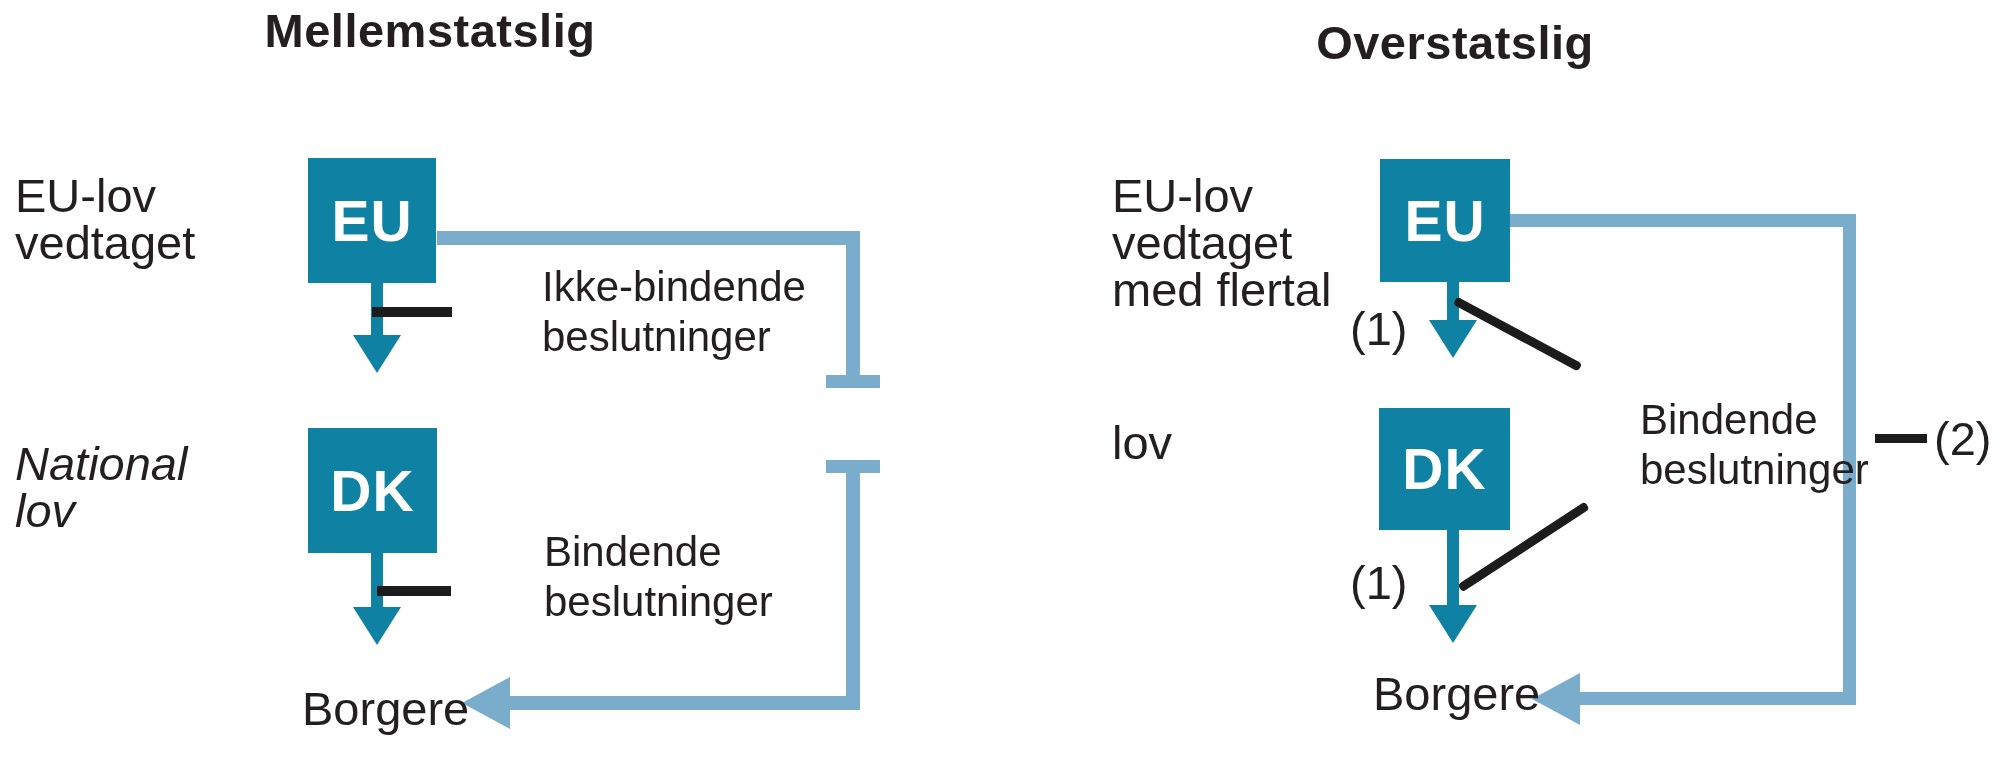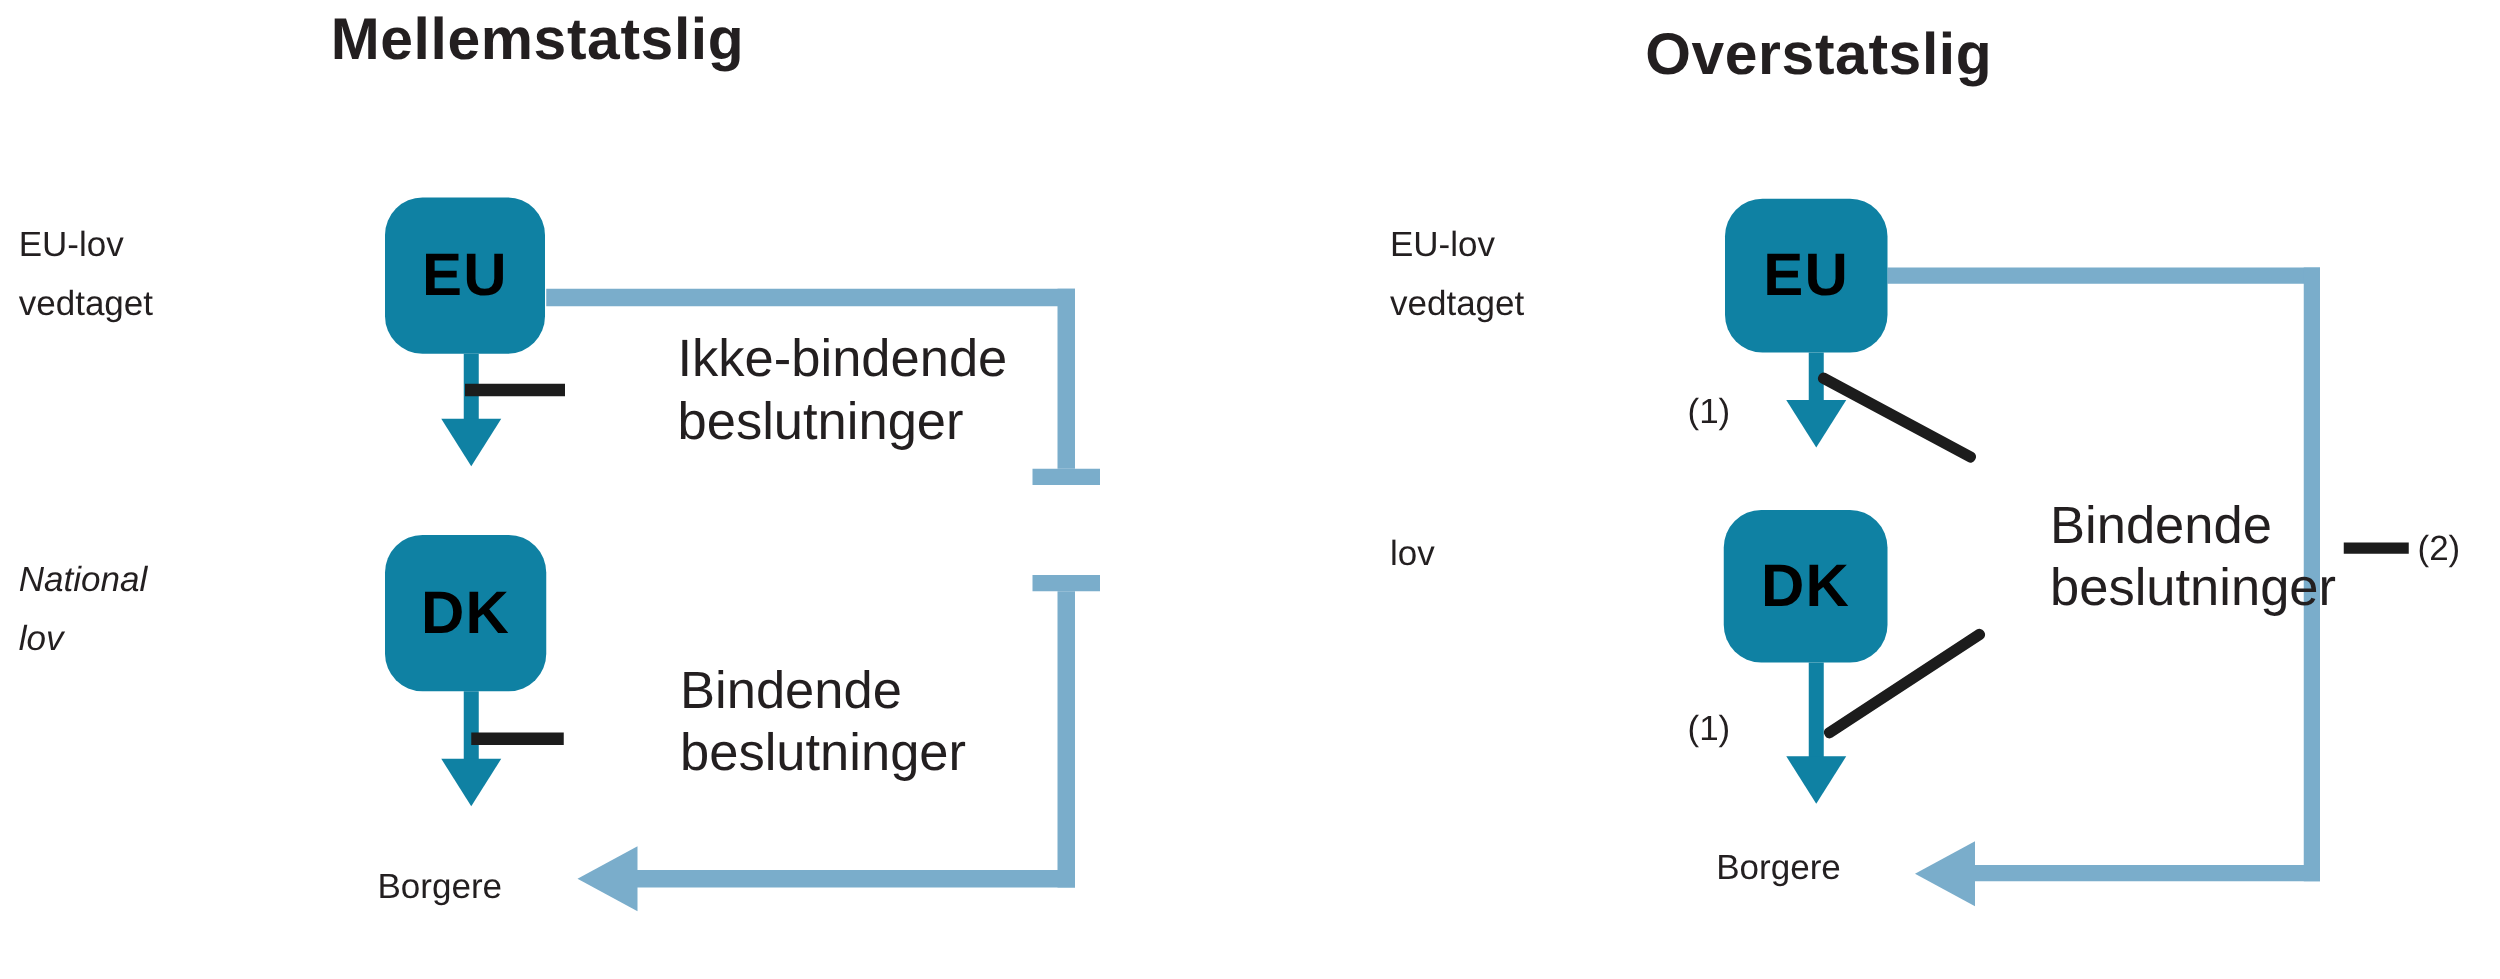--- a/index.html
+++ b/index.html
@@ -7,26 +7,26 @@
     position:relative; width:2000px; height:742px;
     background:var(--background,#ffffff);
     font-family:"Liberation Sans","DejaVu Sans",sans-serif;
     color:var(--ink,#231f20);
     overflow:hidden;
   }
   .title {
     position:absolute; width:500px; text-align:center;
     font-size:47px; font-weight:700; line-height:54px; letter-spacing:0.5px;
   }
-  .t { position:absolute; font-size:28px; line-height:47px; }
+  .t { position:absolute; font-size:47px; line-height:47px; }
   .t2 { position:absolute; font-size:42px; line-height:50px;margin-left:47px; }
   .node {
     position:absolute; display:flex; align-items:center; justify-content:center;
-    background:var(--teal,#0f81a3); color:#000000;
-    font-weight:700; font-size:48px; letter-spacing:1px;border-radius:30px;
+    background:var(--teal,#0f81a3); color:#ffffff;
+    font-weight:700; font-size:57px; letter-spacing:1px;
   }
   .hline, .vline, .cap { position:absolute; background:var(--light-blue,#7aadcb); }
   .shaft { position:absolute; background:var(--teal,#0f81a3); }
   .head-down {
     position:absolute; width:0; height:0;
     border-left:24px solid transparent; border-right:24px solid transparent;
     border-top:38px solid var(--teal,#0f81a3);
   }
   .head-left {
     position:absolute; width:0; height:0;
@@ -85,20 +85,21 @@
     <div>beslutninger</div>
   </div>
 
   <div class="t" style="left:302px; top:685px;">Borgere</div>
 
   <div class="title" style="left:1205px; top:4px;margin-top:12px;">Overstatslig</div>
 
   <div class="t" style="left:1112px; top:172px;">
     <div>EU-lov</div>
     <div>vedtaget</div>
+    <div>med flertal</div>
   </div>
 
   <div class="hline" style="left:1510px; top:214px; width:346px; height:13px;"></div>
   <div class="vline" style="left:1843px; top:214px; width:13px; height:491px;"></div>
   <div class="hline" style="left:1578px; top:692px; width:278px; height:13px;"></div>
   <div class="head-left" style="left:1532px; top:673px;"></div>
 
   <div class="node" style="left:1380px; top:159px; width:130px; height:123px;">EU</div>
   <div class="shaft" style="left:1447px; top:282px; width:12px; height:40px;"></div>
   <div class="head-down" style="left:1429px; top:320px;"></div>

